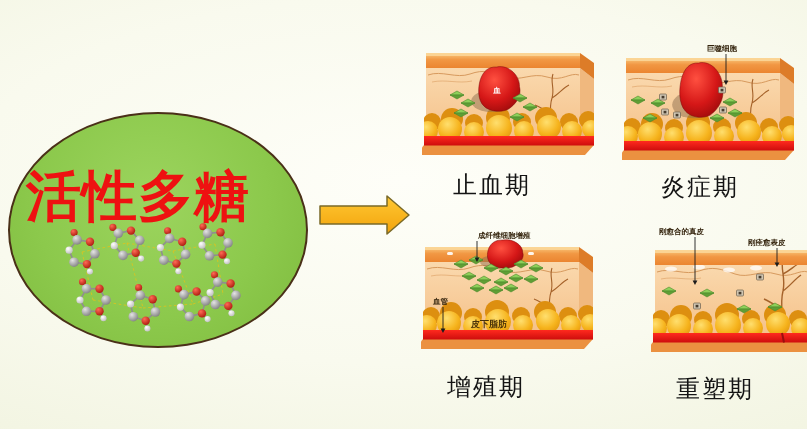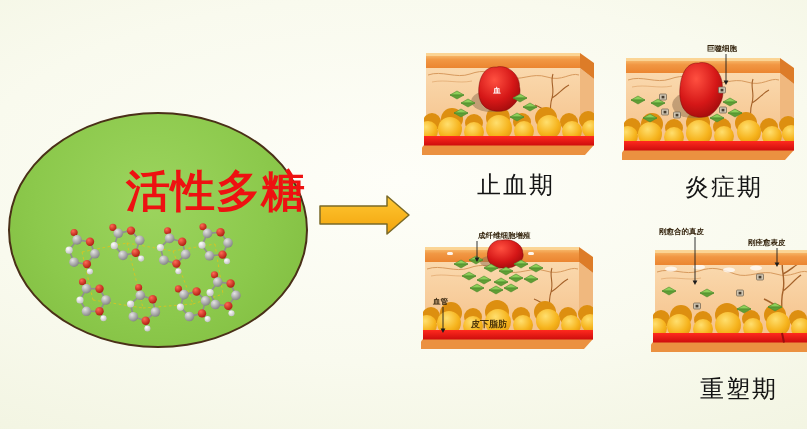--- a/index.html
+++ b/index.html
@@ -3,27 +3,27 @@
 <meta charset="utf-8">
 <style>
   *{box-sizing:border-box}
   body{margin:0}
   .stage{position:relative;width:807px;height:429px;overflow:hidden;
     background:radial-gradient(ellipse 120% 95% at 50% 42%, #fefef8 0%, #f9faee 45%, #edf0d8 100%);
     font-family:"Liberation Sans",sans-serif;}
   .ellipse{position:absolute;left:8px;top:112px;width:300px;height:236px;border-radius:50%;
     background:radial-gradient(circle at 48% 38%, #9cd45e 0%, #8cc94c 55%, #7eba3d 100%);
     border:2px solid #4a3018;}
-  .ellipse-title{position:absolute;left:16px;right:0;top:54px;text-align:right;
-    font-size:44px;font-weight:800;color:#ee1111;letter-spacing:1px;line-height:1.05;}
+  .ellipse-title{position:absolute;left:16px;right:0;top:54px;text-align:left;
+    font-size:55px;font-weight:800;color:#ee1111;letter-spacing:1px;line-height:1.05;}
   .molecule{position:absolute;left:47px;top:104px;}
   .block-arrow{position:absolute;left:319px;top:194px;}
   .panel-art{position:absolute;width:175px;height:150px;}
   .caption{position:absolute;font-family:Liberation Serif, serif;
-    font-size:24px;color:#141414;letter-spacing:2px;white-space:nowrap;margin-left:24px;}
+    font-size:24px;color:#141414;letter-spacing:2px;white-space:nowrap;}
 </style>
 </head>
 <body>
 
 <div class="stage">
 
   <div class="ellipse">
     <div class="ellipse-title">活性多糖</div>
     <div class="molecule" id="molecule-holder"><svg width="194" height="124" viewBox="0 -10 194 124">
      <defs>
@@ -540,15 +540,16 @@
         <text x="8" y="15" font-size="7.5" font-weight="700" fill="#33230c" text-anchor="start">刚愈合的真皮</text>
         <line x1="44" y1="18" x2="44" y2="63" stroke="#1c1c1c" stroke-width="0.9"></line>
         <path d="M44,66 L41.6,61.5 L46.4,61.5 Z" fill="#1c1c1c"></path>
         <text x="97" y="26" font-size="7.5" font-weight="700" fill="#33230c" text-anchor="start">刚痊愈表皮</text>
         <line x1="126" y1="29" x2="126" y2="45" stroke="#1c1c1c" stroke-width="0.9"></line>
         <path d="M126,48 L123.6,43.5 L128.4,43.5 Z" fill="#1c1c1c"></path>
       </svg></div>
 
   <div class="caption" style="left:453px;top:169px">止血期</div>
   <div class="caption" style="left:661px;top:171px">炎症期</div>
+  <div class="caption" style="left:447px;top:371px">增殖期</div>
   <div class="caption" style="left:676px;top:373px">重塑期</div>
 
 </div>
 
 </body></html>

